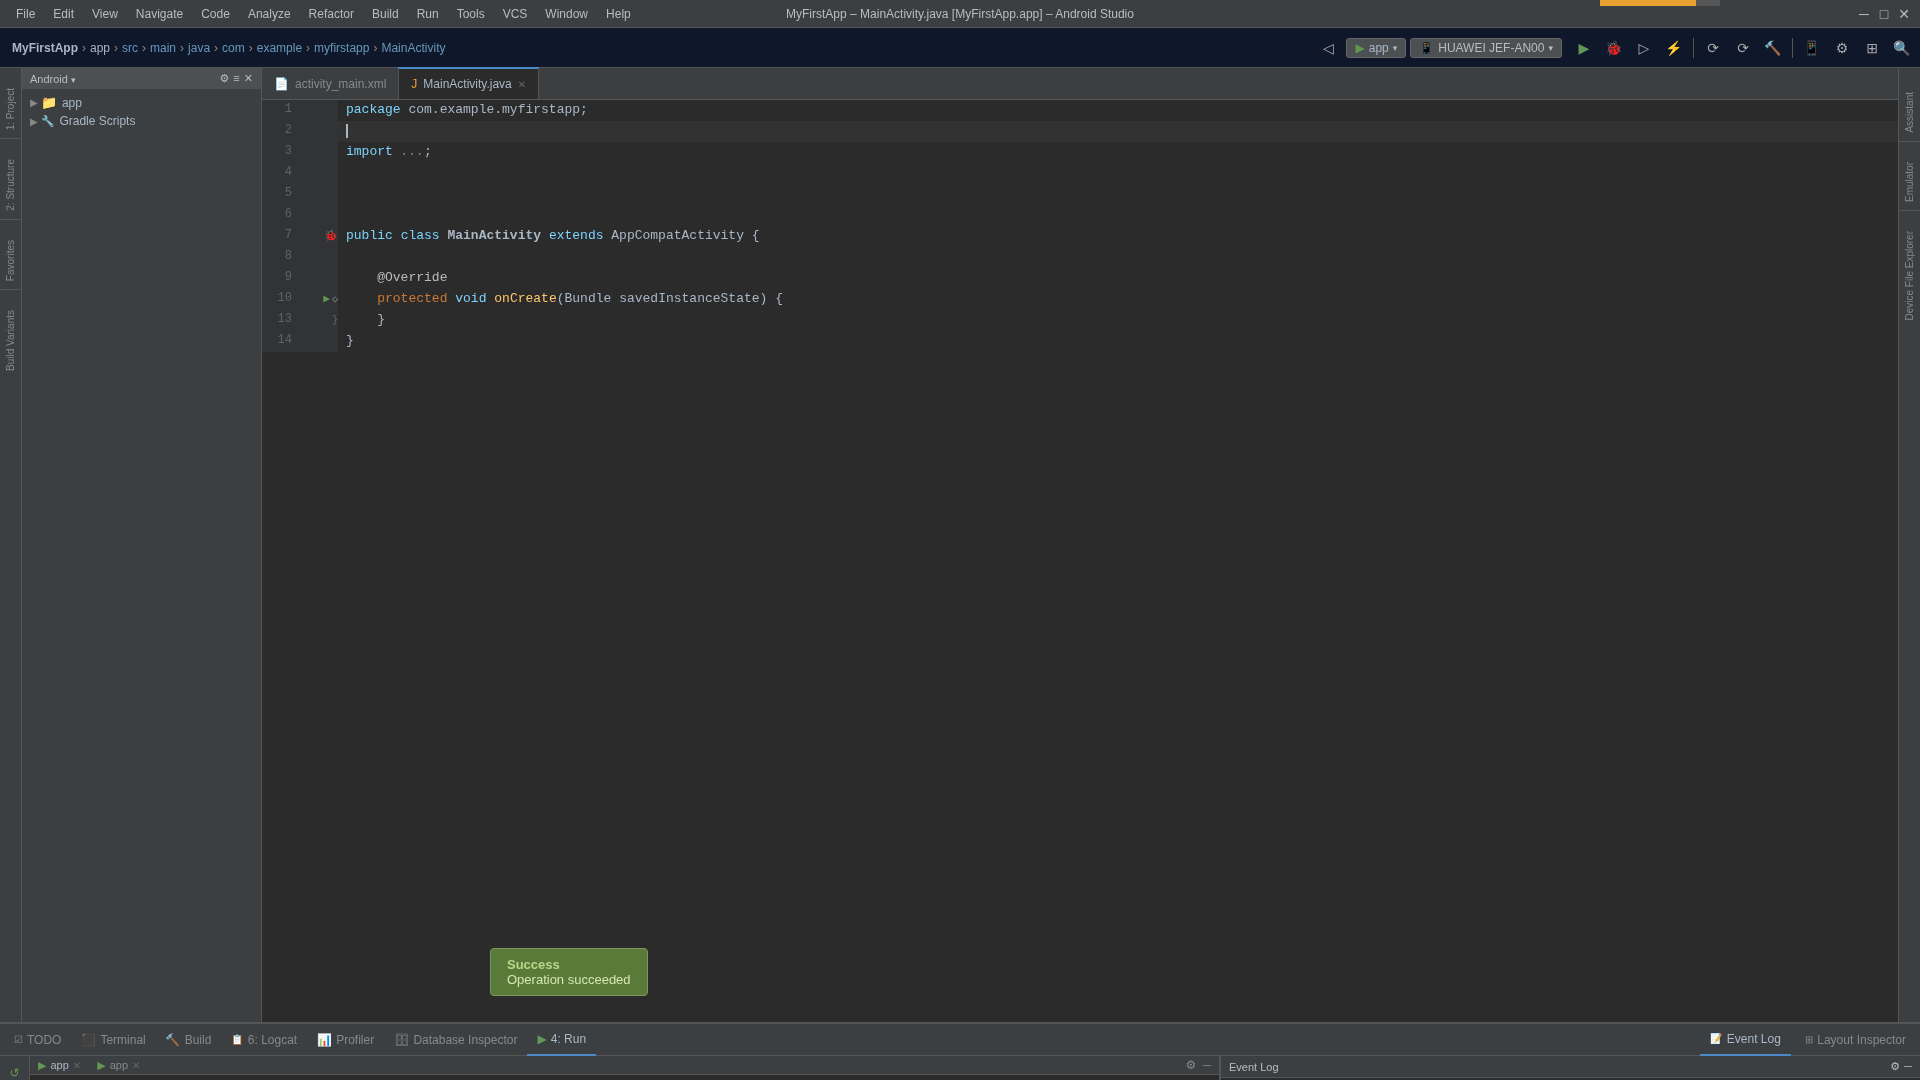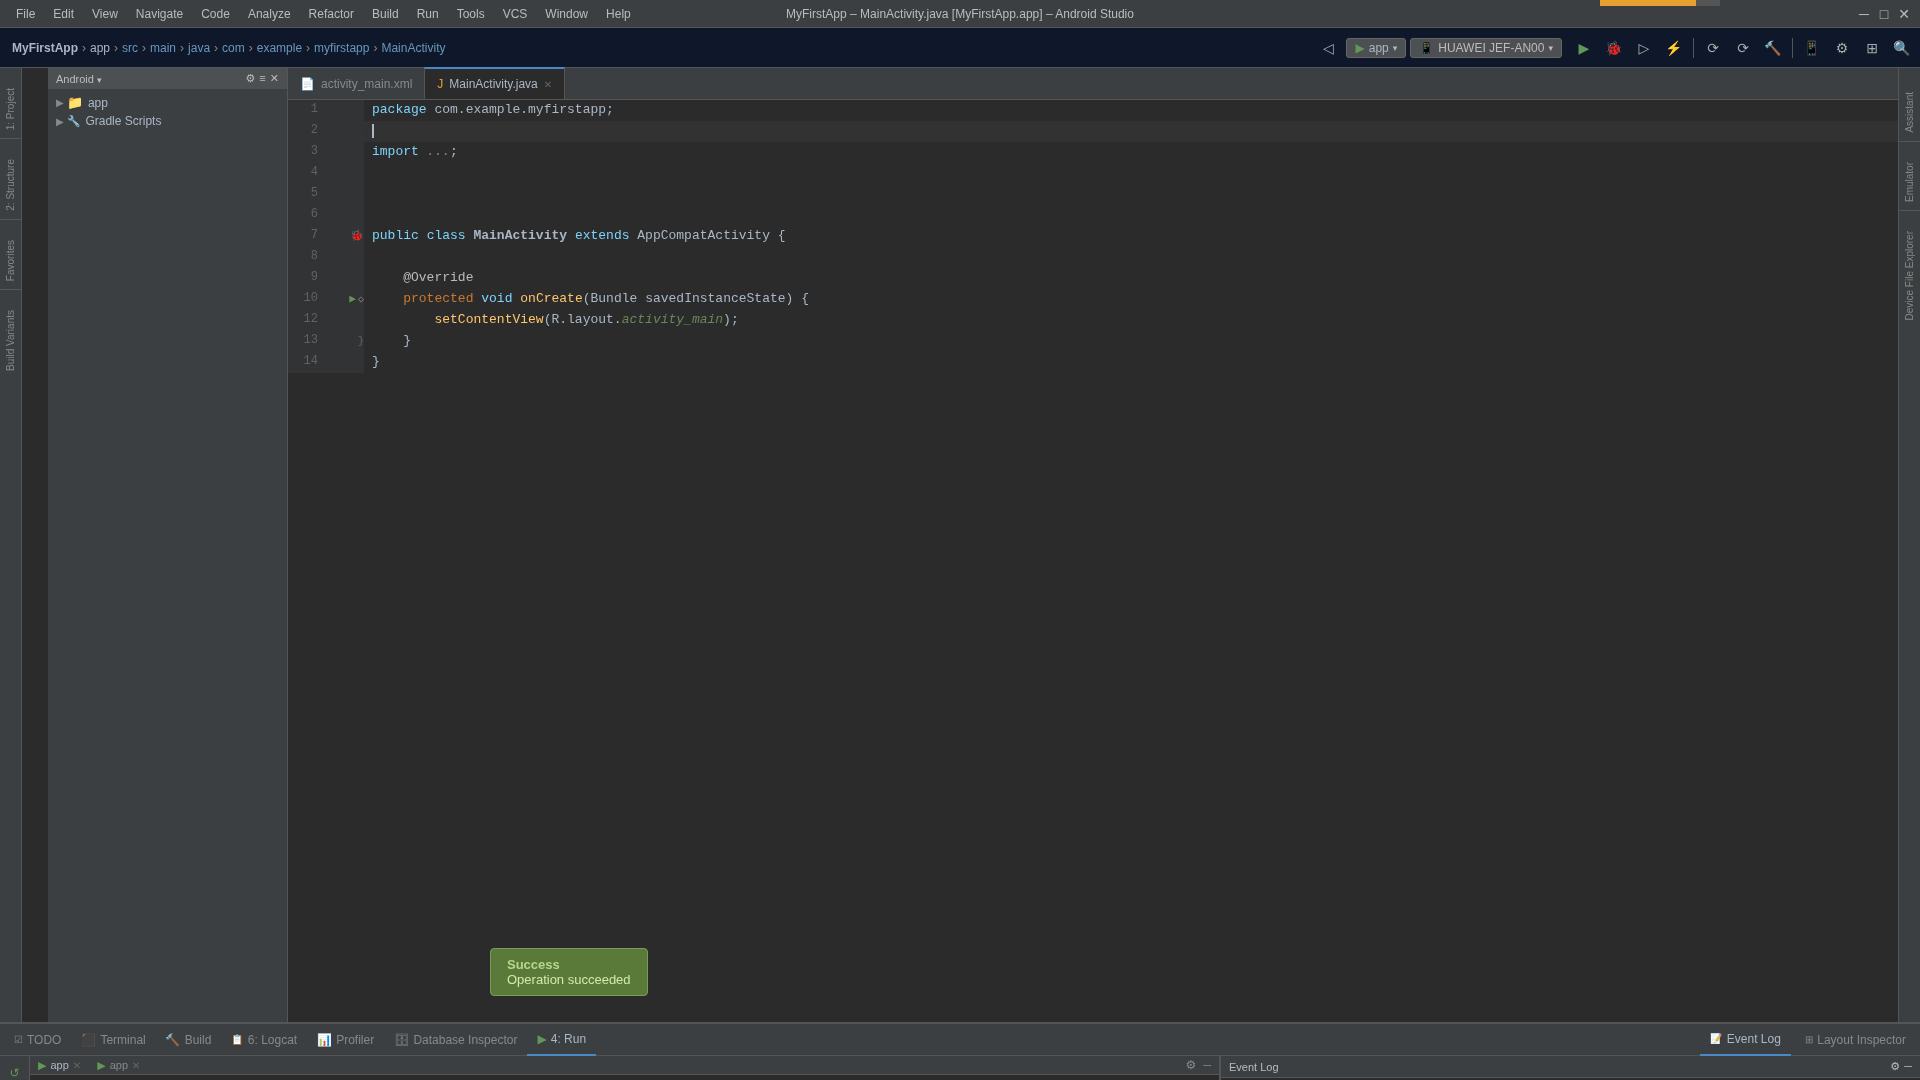--- a/index.html
+++ b/index.html
@@ -21,21 +21,21 @@
     #breadcrumb { display: flex; align-items: center; gap: 4px; font-size: 12px; color: #bbb; margin-left: 8px; }
     #breadcrumb span { color: #6897bb; }
     #breadcrumb .sep { color: #888; }
     #device-selector { background: #4c5052; border: 1px solid #666; border-radius: 3px; padding: 2px 8px; color: #bbb; font-size: 12px; display: flex; align-items: center; gap: 4px; cursor: pointer; margin-left: auto; }
     #toolbar-right { display: flex; align-items: center; gap: 2px; margin-left: 4px; }
 
     
     #main-container { display: flex; height: calc(1080px - 28px - 40px - 28px - 30px); }
 
     
-    #project-panel { width: 240px; background: #3c3f41; border-right: 1px solid #555; display: flex; flex-direction: column; margin-left: 26px; }
+    #project-panel { width: 240px; background: #3c3f41; border-right: 1px solid #555; display: flex; flex-direction: column; }
     #project-header { background: #4c5052; padding: 4px 8px; font-size: 11px; color: #bbb; display: flex; align-items: center; justify-content: space-between; }
     #project-tree { padding: 4px 0; flex: 1; overflow-y: auto; }
     .tree-item { padding: 2px 8px; display: flex; align-items: center; gap: 4px; cursor: pointer; font-size: 12px; }
     .tree-arrow { color: #888; font-size: 10px; }
     .folder-icon { color: #e8bf6a; font-size: 13px; }
     .gradle-icon { color: #a9b7c6; font-size: 11px; }
 
     
     #editor-area { flex: 1; display: flex; flex-direction: column; background: #2b2b2b; }
     #tab-bar { background: #3c3f41; height: 32px; display: flex; align-items: flex-end; border-bottom: 1px solid #555; }
@@ -294,25 +294,20 @@
       <div class="code-line">
         <div class="line-num">10</div>
         <div class="line-gutters">
           <span style="color:#629755;font-size:11px;">▶</span>
           <span style="color:#888;font-size:10px;">◇</span>
         </div>
         <div class="line-content">    <span class="kw2">protected</span> <span class="kw">void</span> <span class="method">onCreate</span>(<span class="type">Bundle</span> <span class="param">savedInstanceState</span>) {</div>
       </div>
 
 
-      <div class="code-line">
-        <div class="line-num">12</div>
-        <div class="line-gutters"></div>
-        <div class="line-content">        <span class="method">setContentView</span>(<span class="type">R</span>.layout.<span style="color:#6a8759;font-style:italic;">activity_main</span>);</div>
-      </div>
 
       <div class="code-line">
         <div class="line-num">13</div>
         <div class="line-gutters">
           <span style="color:#666;font-size:10px;">}</span>
         </div>
         <div class="line-content">    }</div>
       </div>
 
       <div class="code-line">

